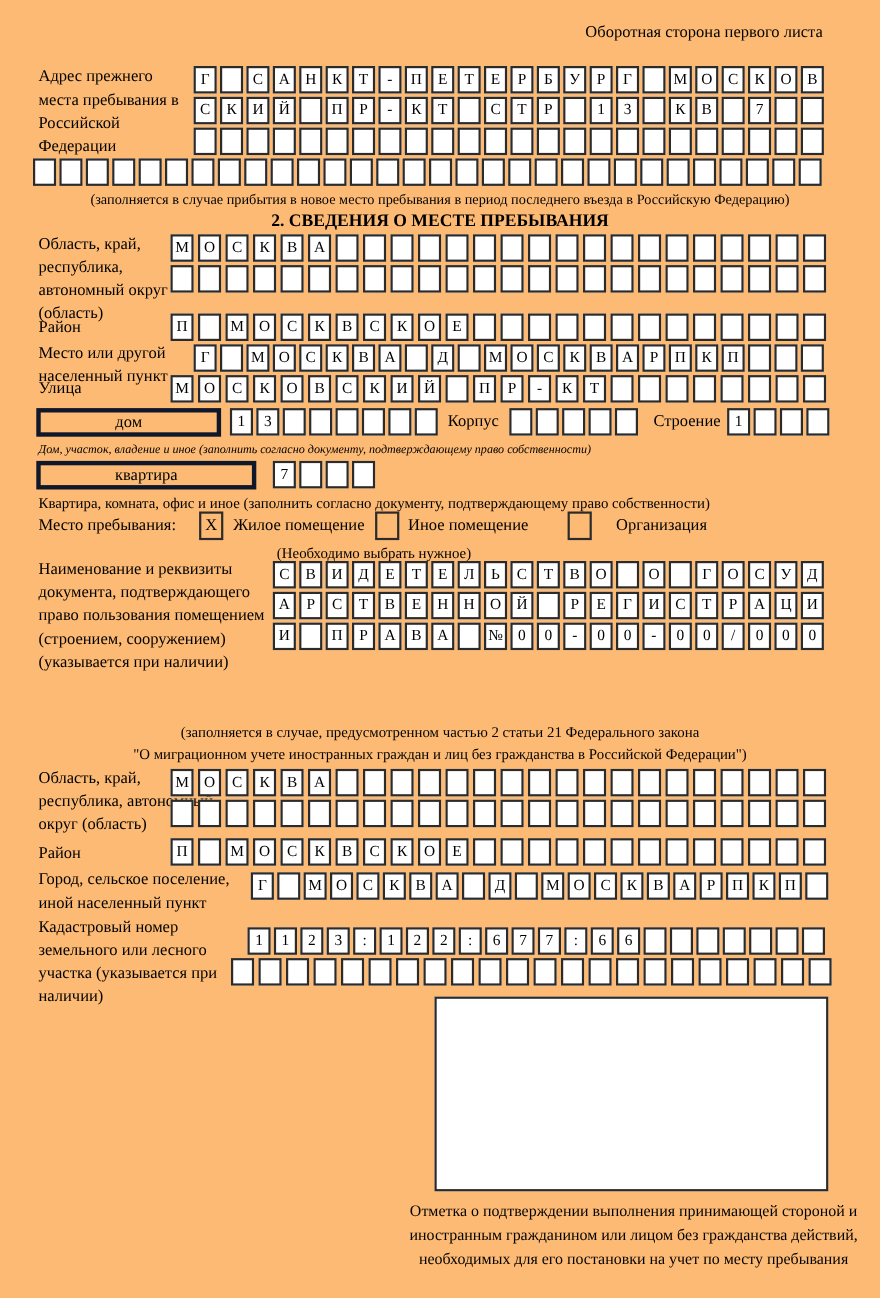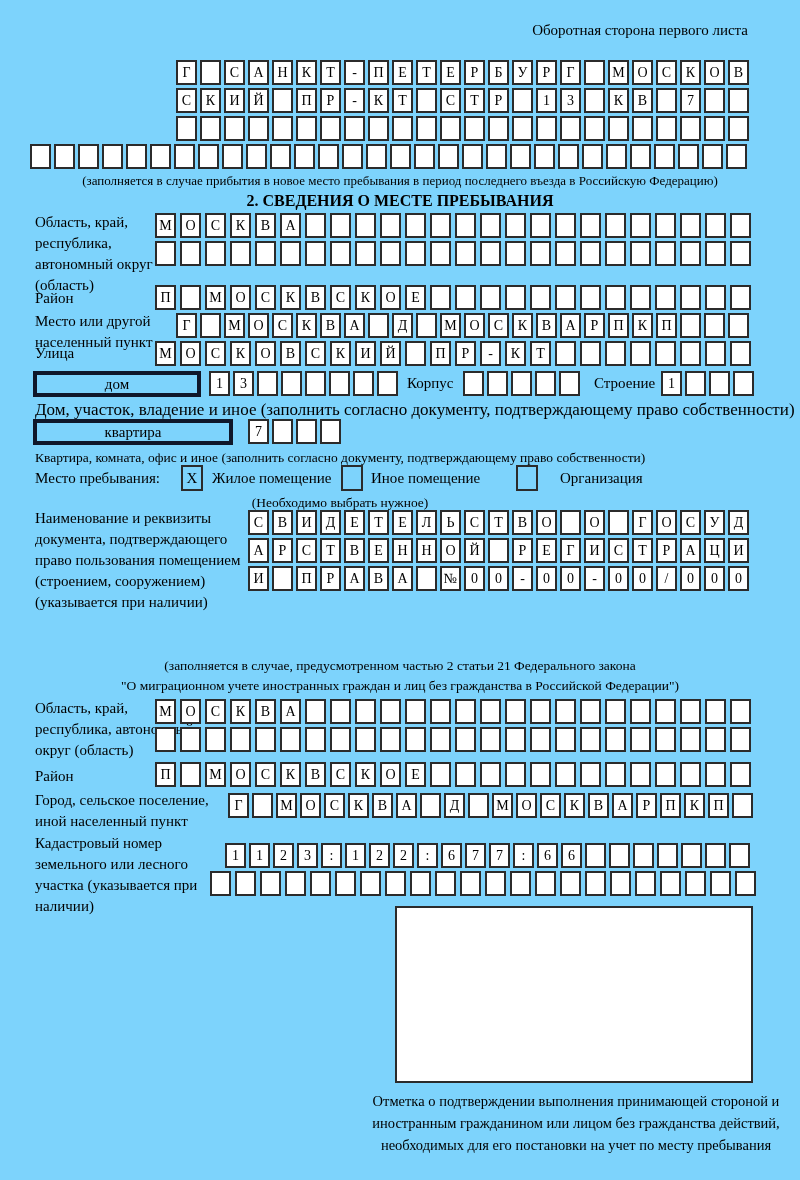--- a/index.html
+++ b/index.html
@@ -1,17 +1,17 @@
 <!DOCTYPE html>
 <html><head>
 <meta charset="utf-8">
 <style>
   html,body { margin:0; padding:0; background:#fff; }
   body { font-family:"Liberation Serif","DejaVu Serif",serif; color:#000; }
-  .page { position:relative; width:800px; height:1180px; background:#7dd3fc; overflow:hidden; }
+  .page { position:relative; width:800px; height:1180px; background:#fdba74; overflow:hidden; }
   .abs { position:absolute; }
   .lbl { font-size:15px; line-height:21px; }
   .cap { font-size:13px; line-height:17px; }
   .cells { display:flex; }
   .cell {
     box-sizing:border-box; flex:0 0 auto;
     width:21px; height:25px; margin-right:3px;
     border:2px solid #2b2b2b; background:#fff;
     font-size:14px; line-height:21px; text-align:center;
   }
@@ -29,20 +29,21 @@
   .center { text-align:center; width:100%; }
   .stamp-box { box-sizing:border-box; border:2px solid #2b2b2b; background:#fff; }
 </style>
 </head>
 <body>
 
 <div class="page">
 
   <div class="abs lbl" style="top:20px; right:52px;">Оборотная сторона первого листа</div>
 
+  <div class="abs lbl" style="left:35px; top:60px; width:142px;">Адрес прежнего места пребывания в Российской Федерации</div>
   <div class="abs cells" style="left:176px; top:60px;">
       <span class="cell">Г</span>
       <span class="cell"></span>
       <span class="cell">С</span>
       <span class="cell">А</span>
       <span class="cell">Н</span>
       <span class="cell">К</span>
       <span class="cell">Т</span>
       <span class="cell">-</span>
       <span class="cell">П</span>
@@ -307,21 +308,21 @@
       <span class="cell"></span>
       <span class="cell"></span>
     </div>
   <div class="abs lbl" style="left:594px; top:373px;">Строение</div>
   <div class="abs cells" style="left:661px; top:371px;">
       <span class="cell">1</span>
       <span class="cell"></span>
       <span class="cell"></span>
       <span class="cell"></span>
     </div>
-  <div class="abs cap" style="left:35px; top:401px; font-size:17px;">Дом, участок, владение и иное (заполнить согласно документу, подтверждающему право собственности)</div>
+  <div class="abs cap" style="left:35px; top:401px; font-size:11px;font-style:italic;">Дом, участок, владение и иное (заполнить согласно документу, подтверждающему право собственности)</div>
 
   <div class="abs rect-label" style="left:33px; top:419px; width:200px;">квартира</div>
   <div class="abs cells" style="left:248px; top:419px;">
       <span class="cell">7</span>
       <span class="cell"></span>
       <span class="cell"></span>
       <span class="cell"></span>
     </div>
   <div class="abs cap" style="left:35px; top:449px; font-size:13.5px;">Квартира, комната, офис и иное (заполнить согласно документу, подтверждающему право собственности)</div>
 

